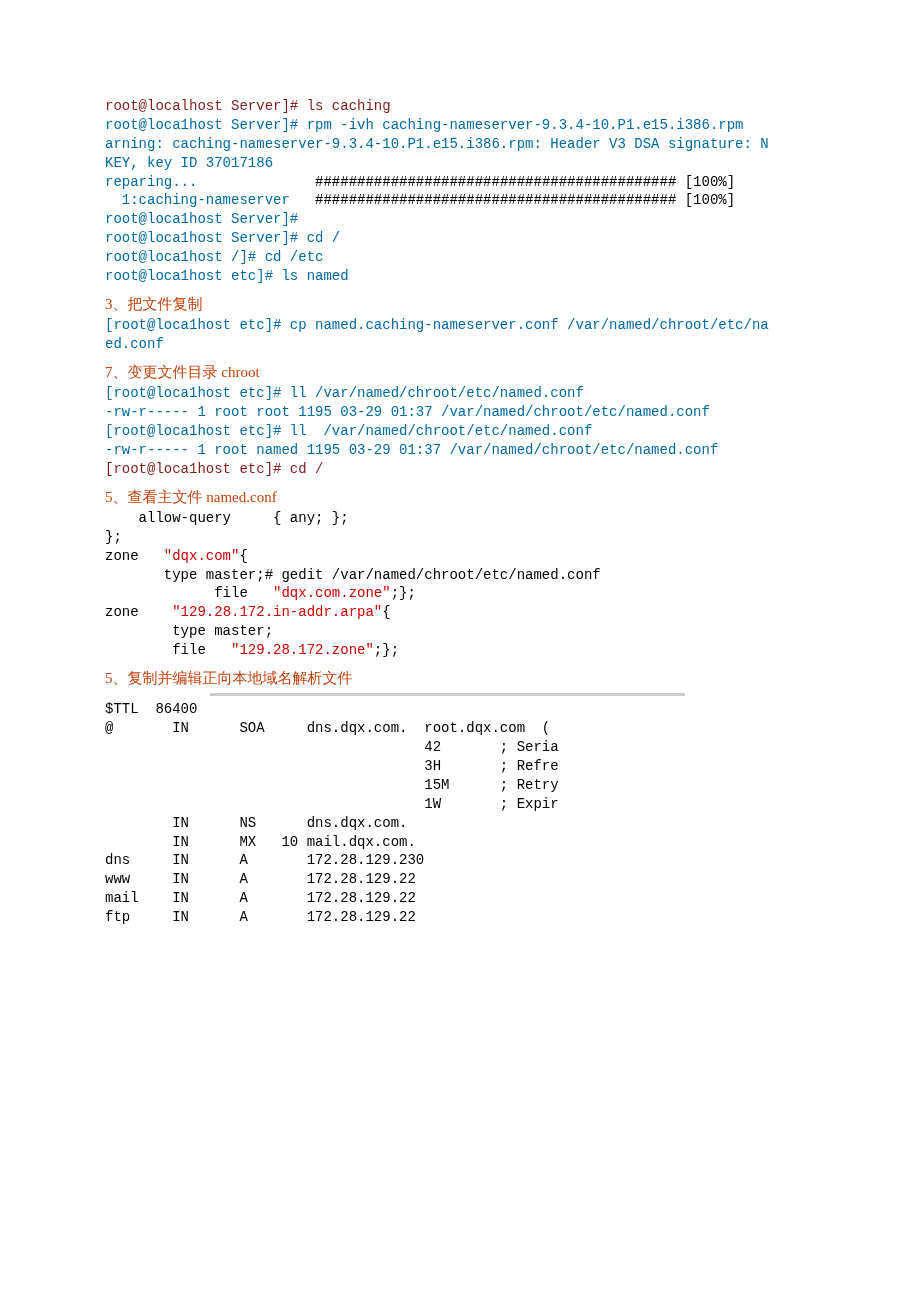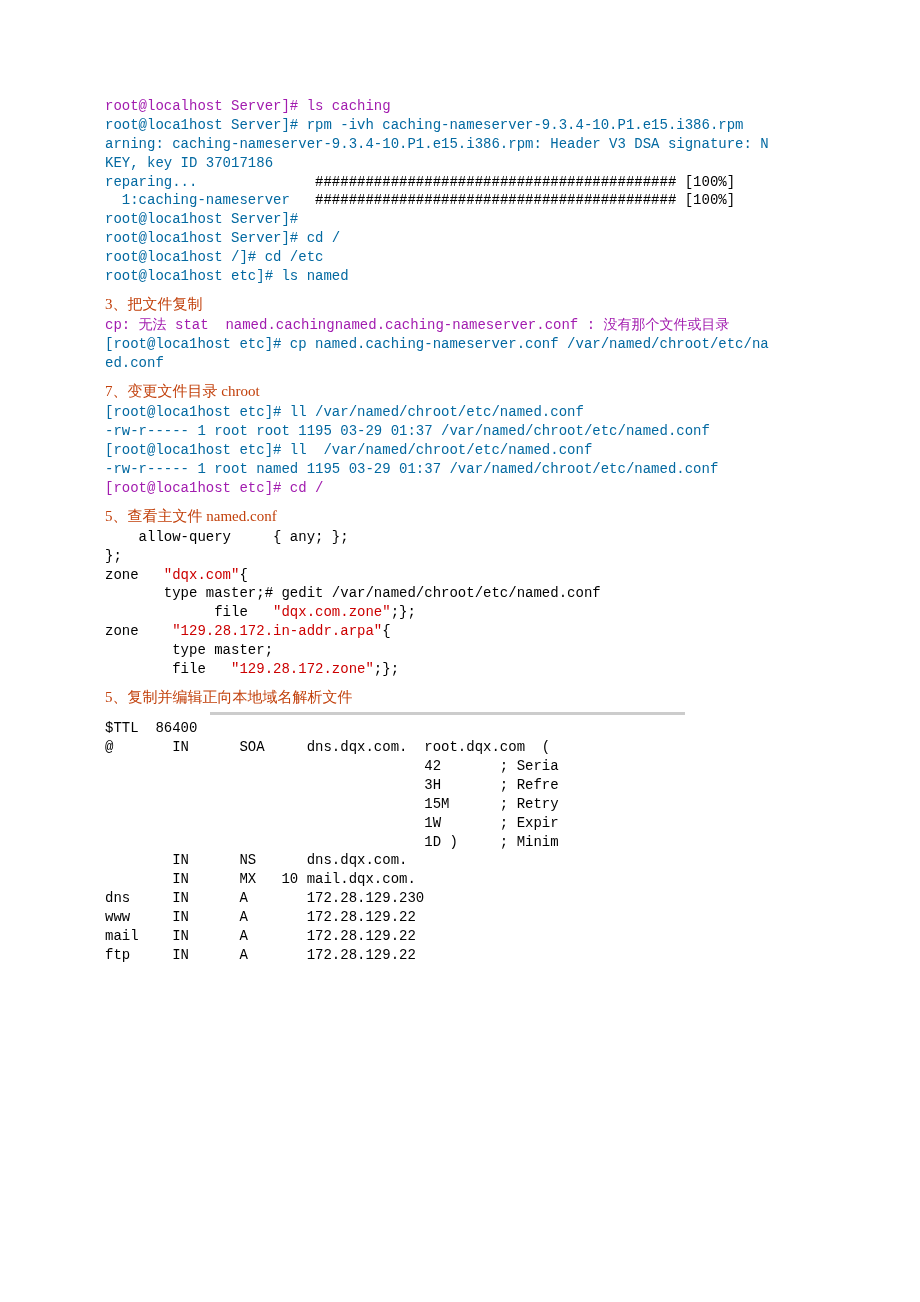--- a/index.html
+++ b/index.html
@@ -7,21 +7,21 @@
       padding: 95px 105px;
       font-family: "Courier New", monospace;
       font-size: 14px;
       line-height: 1.35;
       color: #000;
       background: #fff;
       width: 920px;
       box-sizing: border-box;
     }
     .line { white-space: pre; }
-    .gray { color: #a21caf; }
+    .gray { color: #7f1d1d; }
     .red { color: #c00; }
     .black { color: #000; }
     .purple { color: #0369a1; }
     .heading {
       font-family: "SimSun", serif;
       font-size: 15px;
       color: #c2410c;
       margin: 4px 0 2px 0;
       white-space: pre;
     }
@@ -48,21 +48,20 @@
   <div class="line"><span class="purple">  1:caching-nameserver   </span><span class="black">########################################### [100%]</span></div>
   <div class="line"></div>
   <div class="line purple">root@loca1host Server]#</div>
   <div class="line purple">root@loca1host Server]# cd /</div>
   <div class="line purple">root@loca1host /]# cd /etc</div>
   <div class="line purple">root@loca1host etc]# ls named</div>
 </div>
 
 <div class="heading">3、把文件复制</div>
 <div class="code-block tt">
-  <div class="line gray">cp: 无法 stat  named.cachingnamed.caching-nameserver.conf : 没有那个文件或目录</div>
   <div class="line purple">[root@loca1host etc]# cp named.caching-nameserver.conf /var/named/chroot/etc/na</div>
   <div class="line purple">ed.conf</div>
 </div>
 
 <div class="heading">7、变更文件目录 chroot</div>
 <div class="code-block tt">
   <div class="line purple">[root@loca1host etc]# ll /var/named/chroot/etc/named.conf</div>
   <div class="line purple">-rw-r----- 1 root root 1195 03-29 01:37 /var/named/chroot/etc/named.conf</div>
   <div class="line purple">[root@loca1host etc]# ll  /var/named/chroot/etc/named.conf</div>
   <div class="line purple">-rw-r----- 1 root named 1195 03-29 01:37 /var/named/chroot/etc/named.conf</div>
@@ -86,21 +85,20 @@
 
 <div class="heading">5、复制并编辑正向本地域名解析文件</div>
 <div class="hr"></div>
 <div class="code-block tt black">
   <div class="line">$TTL  86400</div>
   <div class="line">@       IN      SOA     dns.dqx.com.  root.dqx.com  (</div>
   <div class="line">                                      42       ; Seria</div>
   <div class="line">                                      3H       ; Refre</div>
   <div class="line">                                      15M      ; Retry</div>
   <div class="line">                                      1W       ; Expir</div>
-  <div class="line">                                      1D )     ; Minim</div>
   <div class="line"></div>
   <div class="line">        IN      NS      dns.dqx.com.</div>
   <div class="line">        IN      MX   10 mail.dqx.com.</div>
   <div class="line">dns     IN      A       172.28.129.230</div>
   <div class="line">www     IN      A       172.28.129.22</div>
   <div class="line">mail    IN      A       172.28.129.22</div>
   <div class="line">ftp     IN      A       172.28.129.22</div>
 </div>
 
 </body></html>

